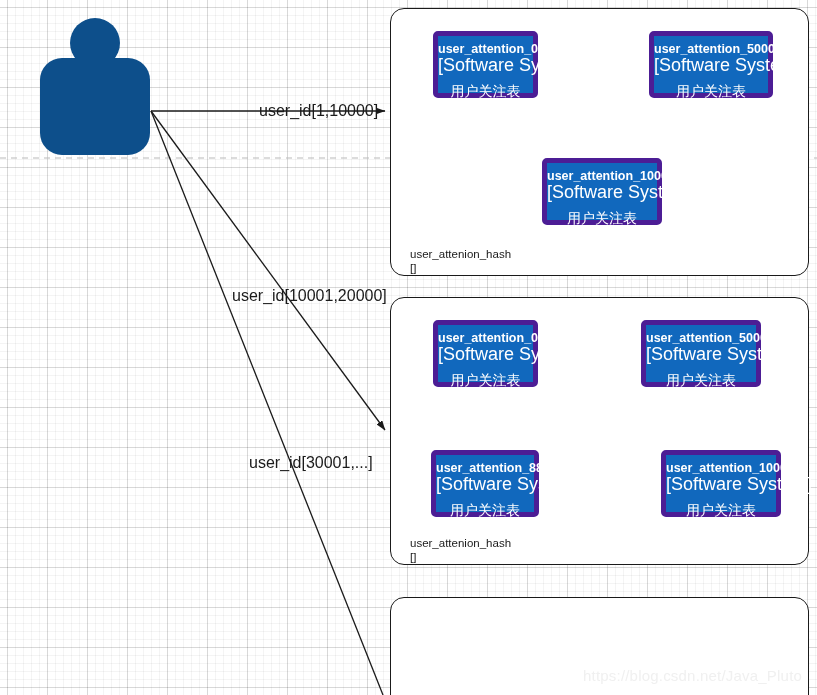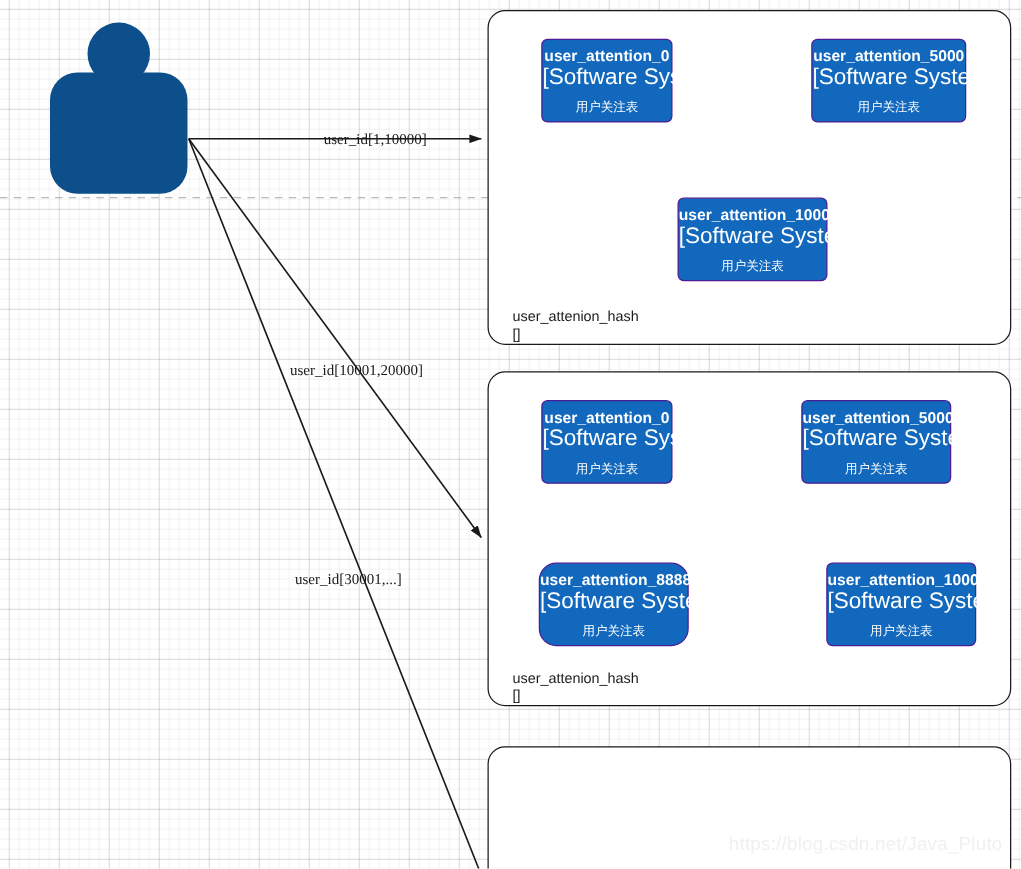--- a/index.html
+++ b/index.html
@@ -80,21 +80,21 @@
     white-space: nowrap;
   }
   .boundary-label .bl-name { display: block; }
   .boundary-label .bl-type { display: block; }
 
   
   .sysbox {
     position: absolute;
     box-sizing: border-box;
     background: #1168bd;
-    border: 1px solid #4c1d95;
+    border: 5px solid #4c1d95;
     border-radius: 5px;
     color: #ffffff;
     text-align: center;
     padding-top: 5px;
     overflow: visible;
   }
   .sysbox .sb-name {
     display: block;
     font-size: 12.5px;
     font-weight: bold;
@@ -102,35 +102,34 @@
     white-space: nowrap;
   }
   .sysbox .sb-type {
     display: block;
     font-size: 18px;
     line-height: 16px;
     white-space: nowrap;
   }
   .sysbox .sb-desc {
     display: block;
-    font-size: 10px;
+    font-size: 14px;
     line-height: 16px;
     margin-top: 10px;
     white-space: nowrap;
   }
 
   
   .edge-label {
     position: absolute;
-    font-size: 12px;
+    font-size: 16px;
     color: #1a1a1a;
     background: transparent;
     white-space: nowrap;
     line-height: 14px;
-    font-family: Liberation Serif, serif;
   }
 
   
   .watermark {
     position: absolute;
     left: 583px;
     top: 667px;
     font-size: 15px;
     color: #f0f0f0;
     letter-spacing: 0.2px;
@@ -160,21 +159,21 @@
     <path d="M151,111 L385,111" stroke="#1a1a1a" stroke-width="1.3" fill="none" marker-end="url(#arrowhead)"></path>
 
     <path d="M151,111 L385,430" stroke="#1a1a1a" stroke-width="1.3" fill="none" marker-end="url(#arrowhead)"></path>
 
     <path d="M151,111 L383,695" stroke="#1a1a1a" stroke-width="1.3" fill="none"></path>
   </svg>
 
 
   <div class="edge-label" style="left:259px; top:104px;">user_id[1,10000]</div>
   <div class="edge-label" style="left:232px; top:289px;">user_id[10001,20000]</div>
-  <div class="edge-label" style="left:236px; top:456px;">user_id[30001,...]</div>
+  <div class="edge-label" style="left:249px; top:456px;">user_id[30001,...]</div>
 
   <div class="boundary" style="left:390px; top:8px; width:419px; height:268px;">
 
     <div class="sysbox" style="left:42px; top:22px; width:105px; height:67px;">
       <span class="sb-name">user_attention_0</span>
       <span class="sb-type">[Software System]</span>
       <span class="sb-desc">用户关注表</span>
     </div>
 
     <div class="sysbox" style="left:258px; top:22px; width:124px; height:67px;">
@@ -202,21 +201,21 @@
       <span class="sb-type">[Software System]</span>
       <span class="sb-desc">用户关注表</span>
     </div>
 
     <div class="sysbox" style="left:250px; top:22px; width:120px; height:67px;">
       <span class="sb-name">user_attention_5000</span>
       <span class="sb-type">[Software System]</span>
       <span class="sb-desc">用户关注表</span>
     </div>
 
-    <div class="sysbox" style="left:40px; top:152px; width:120px; height:67px;border-radius:14px;">
+    <div class="sysbox" style="left:40px; top:152px; width:108px; height:67px;">
       <span class="sb-name">user_attention_8888</span>
       <span class="sb-type">[Software System]</span>
       <span class="sb-desc">用户关注表</span>
     </div>
 
     <div class="sysbox" style="left:270px; top:152px; width:120px; height:67px;">
       <span class="sb-name">user_attention_10000</span>
       <span class="sb-type">[Software System]</span>
       <span class="sb-desc">用户关注表</span>
     </div>

